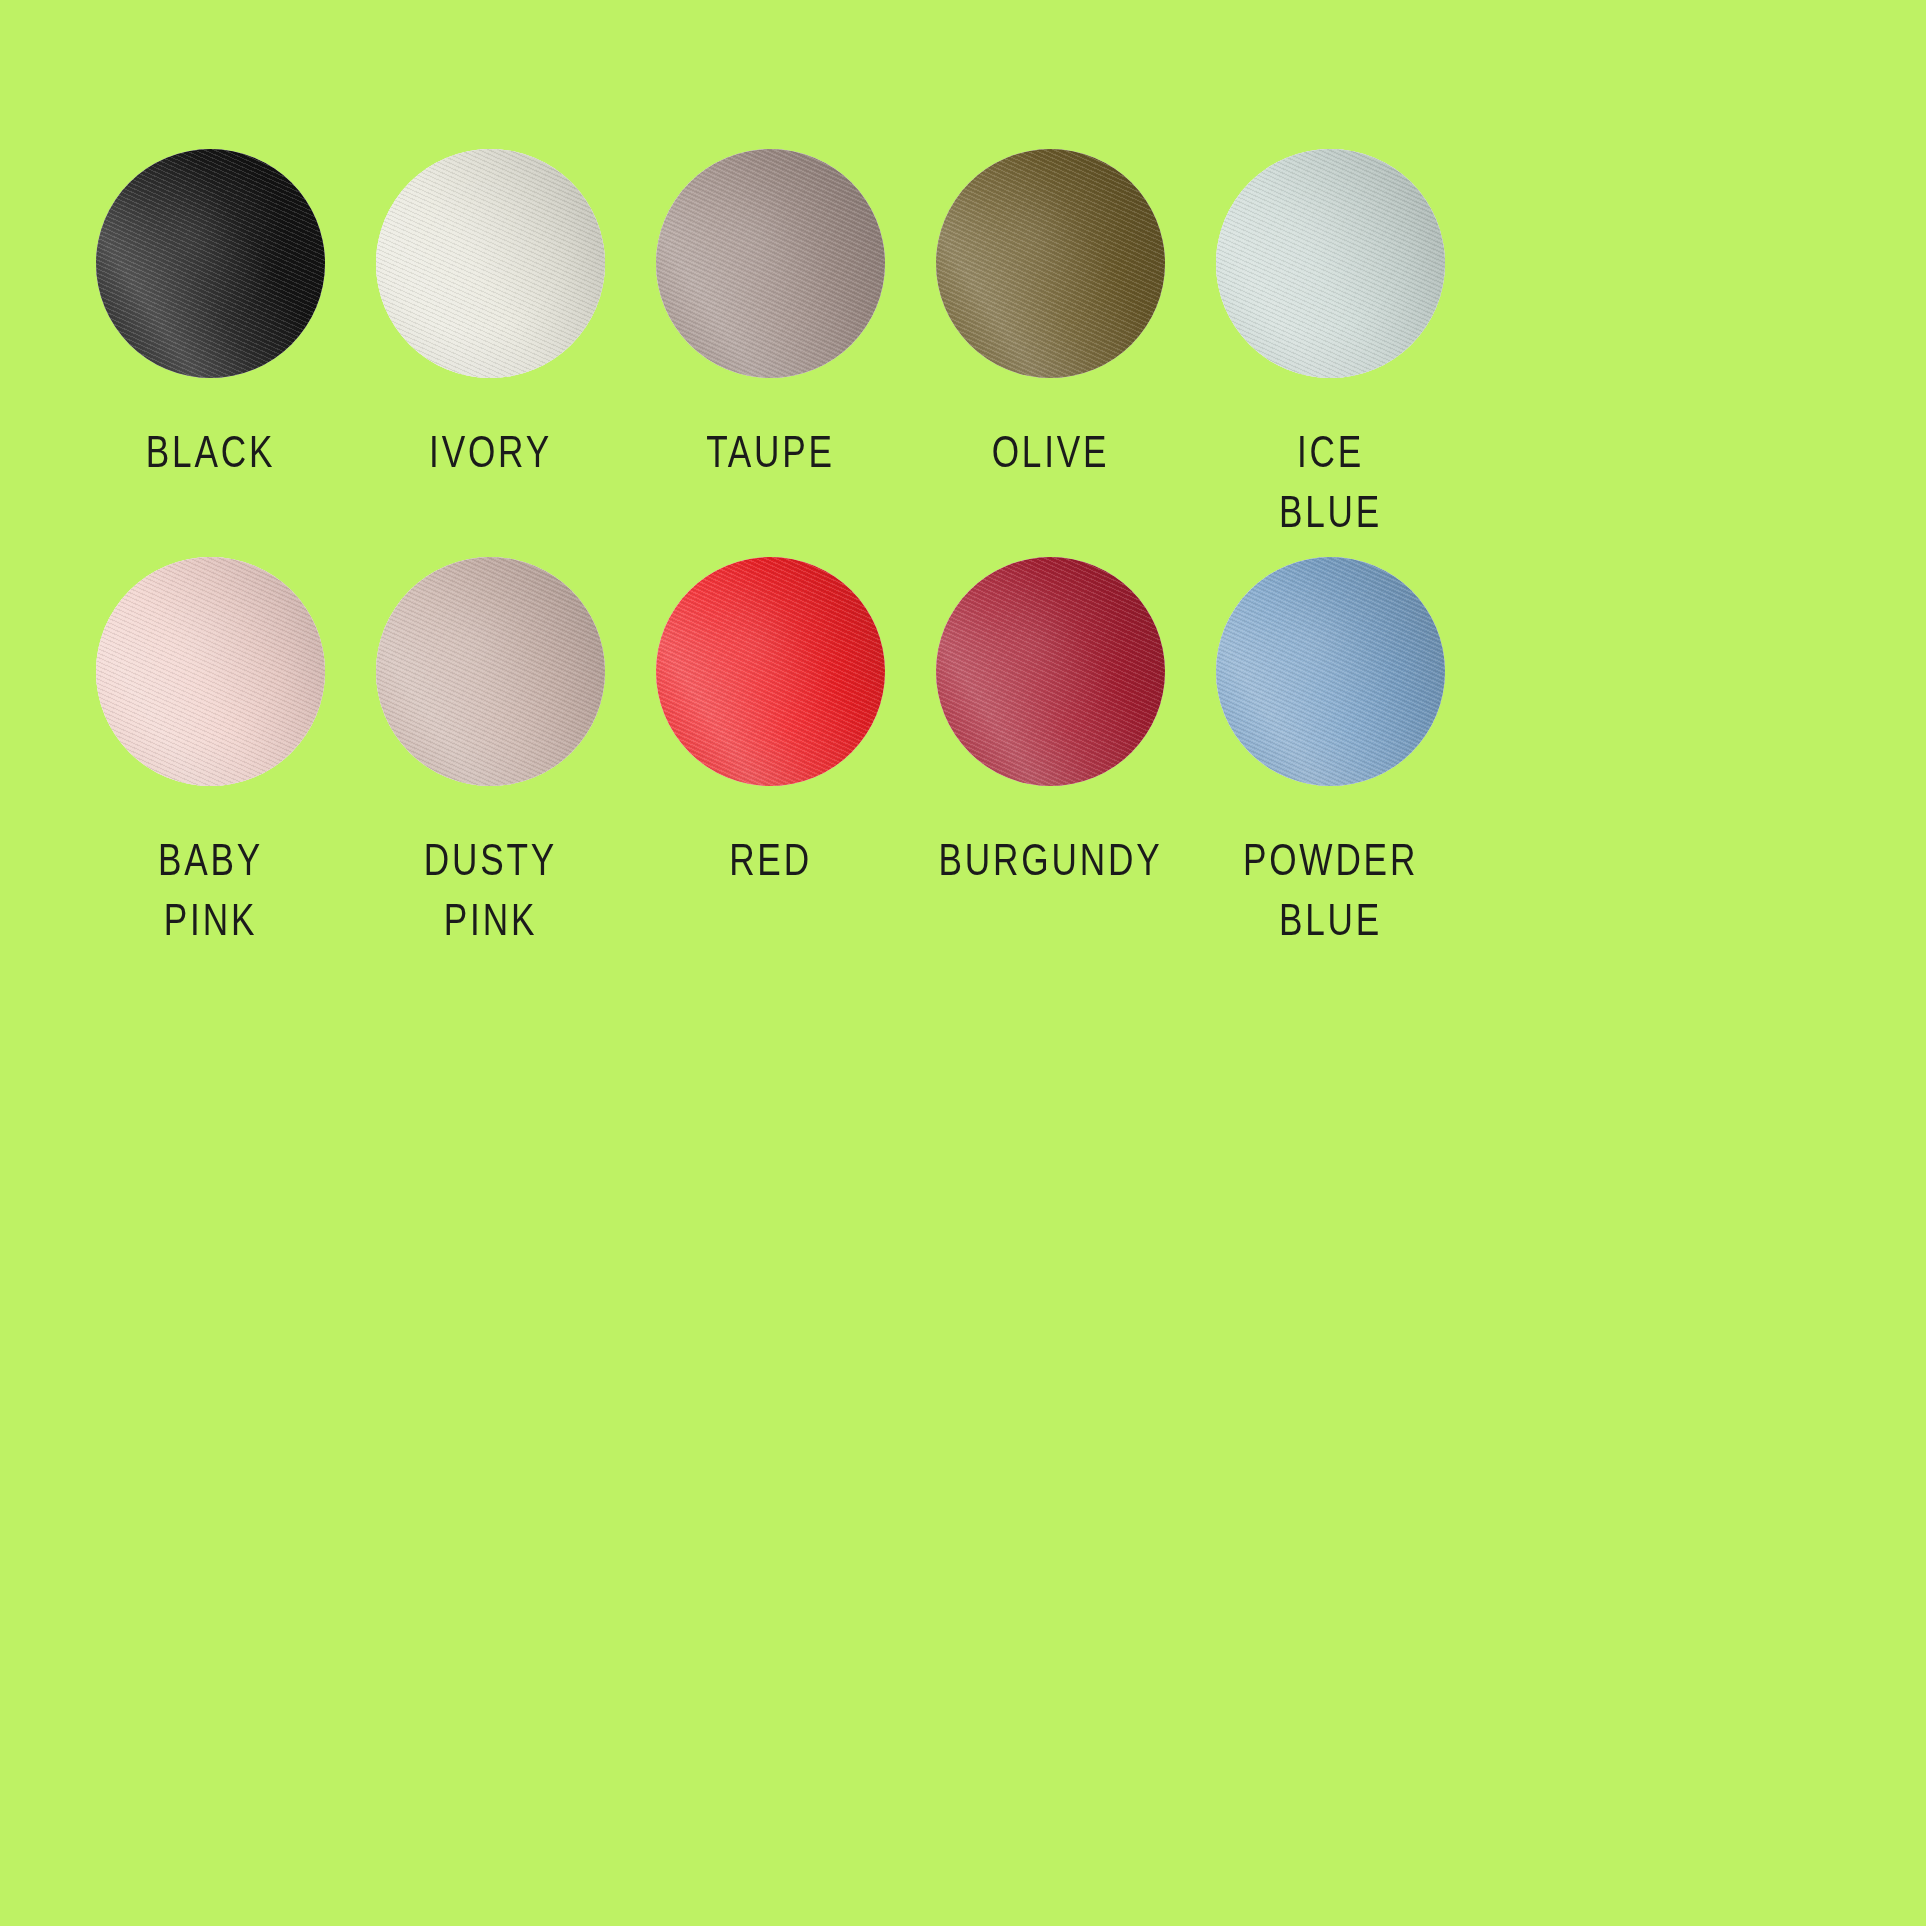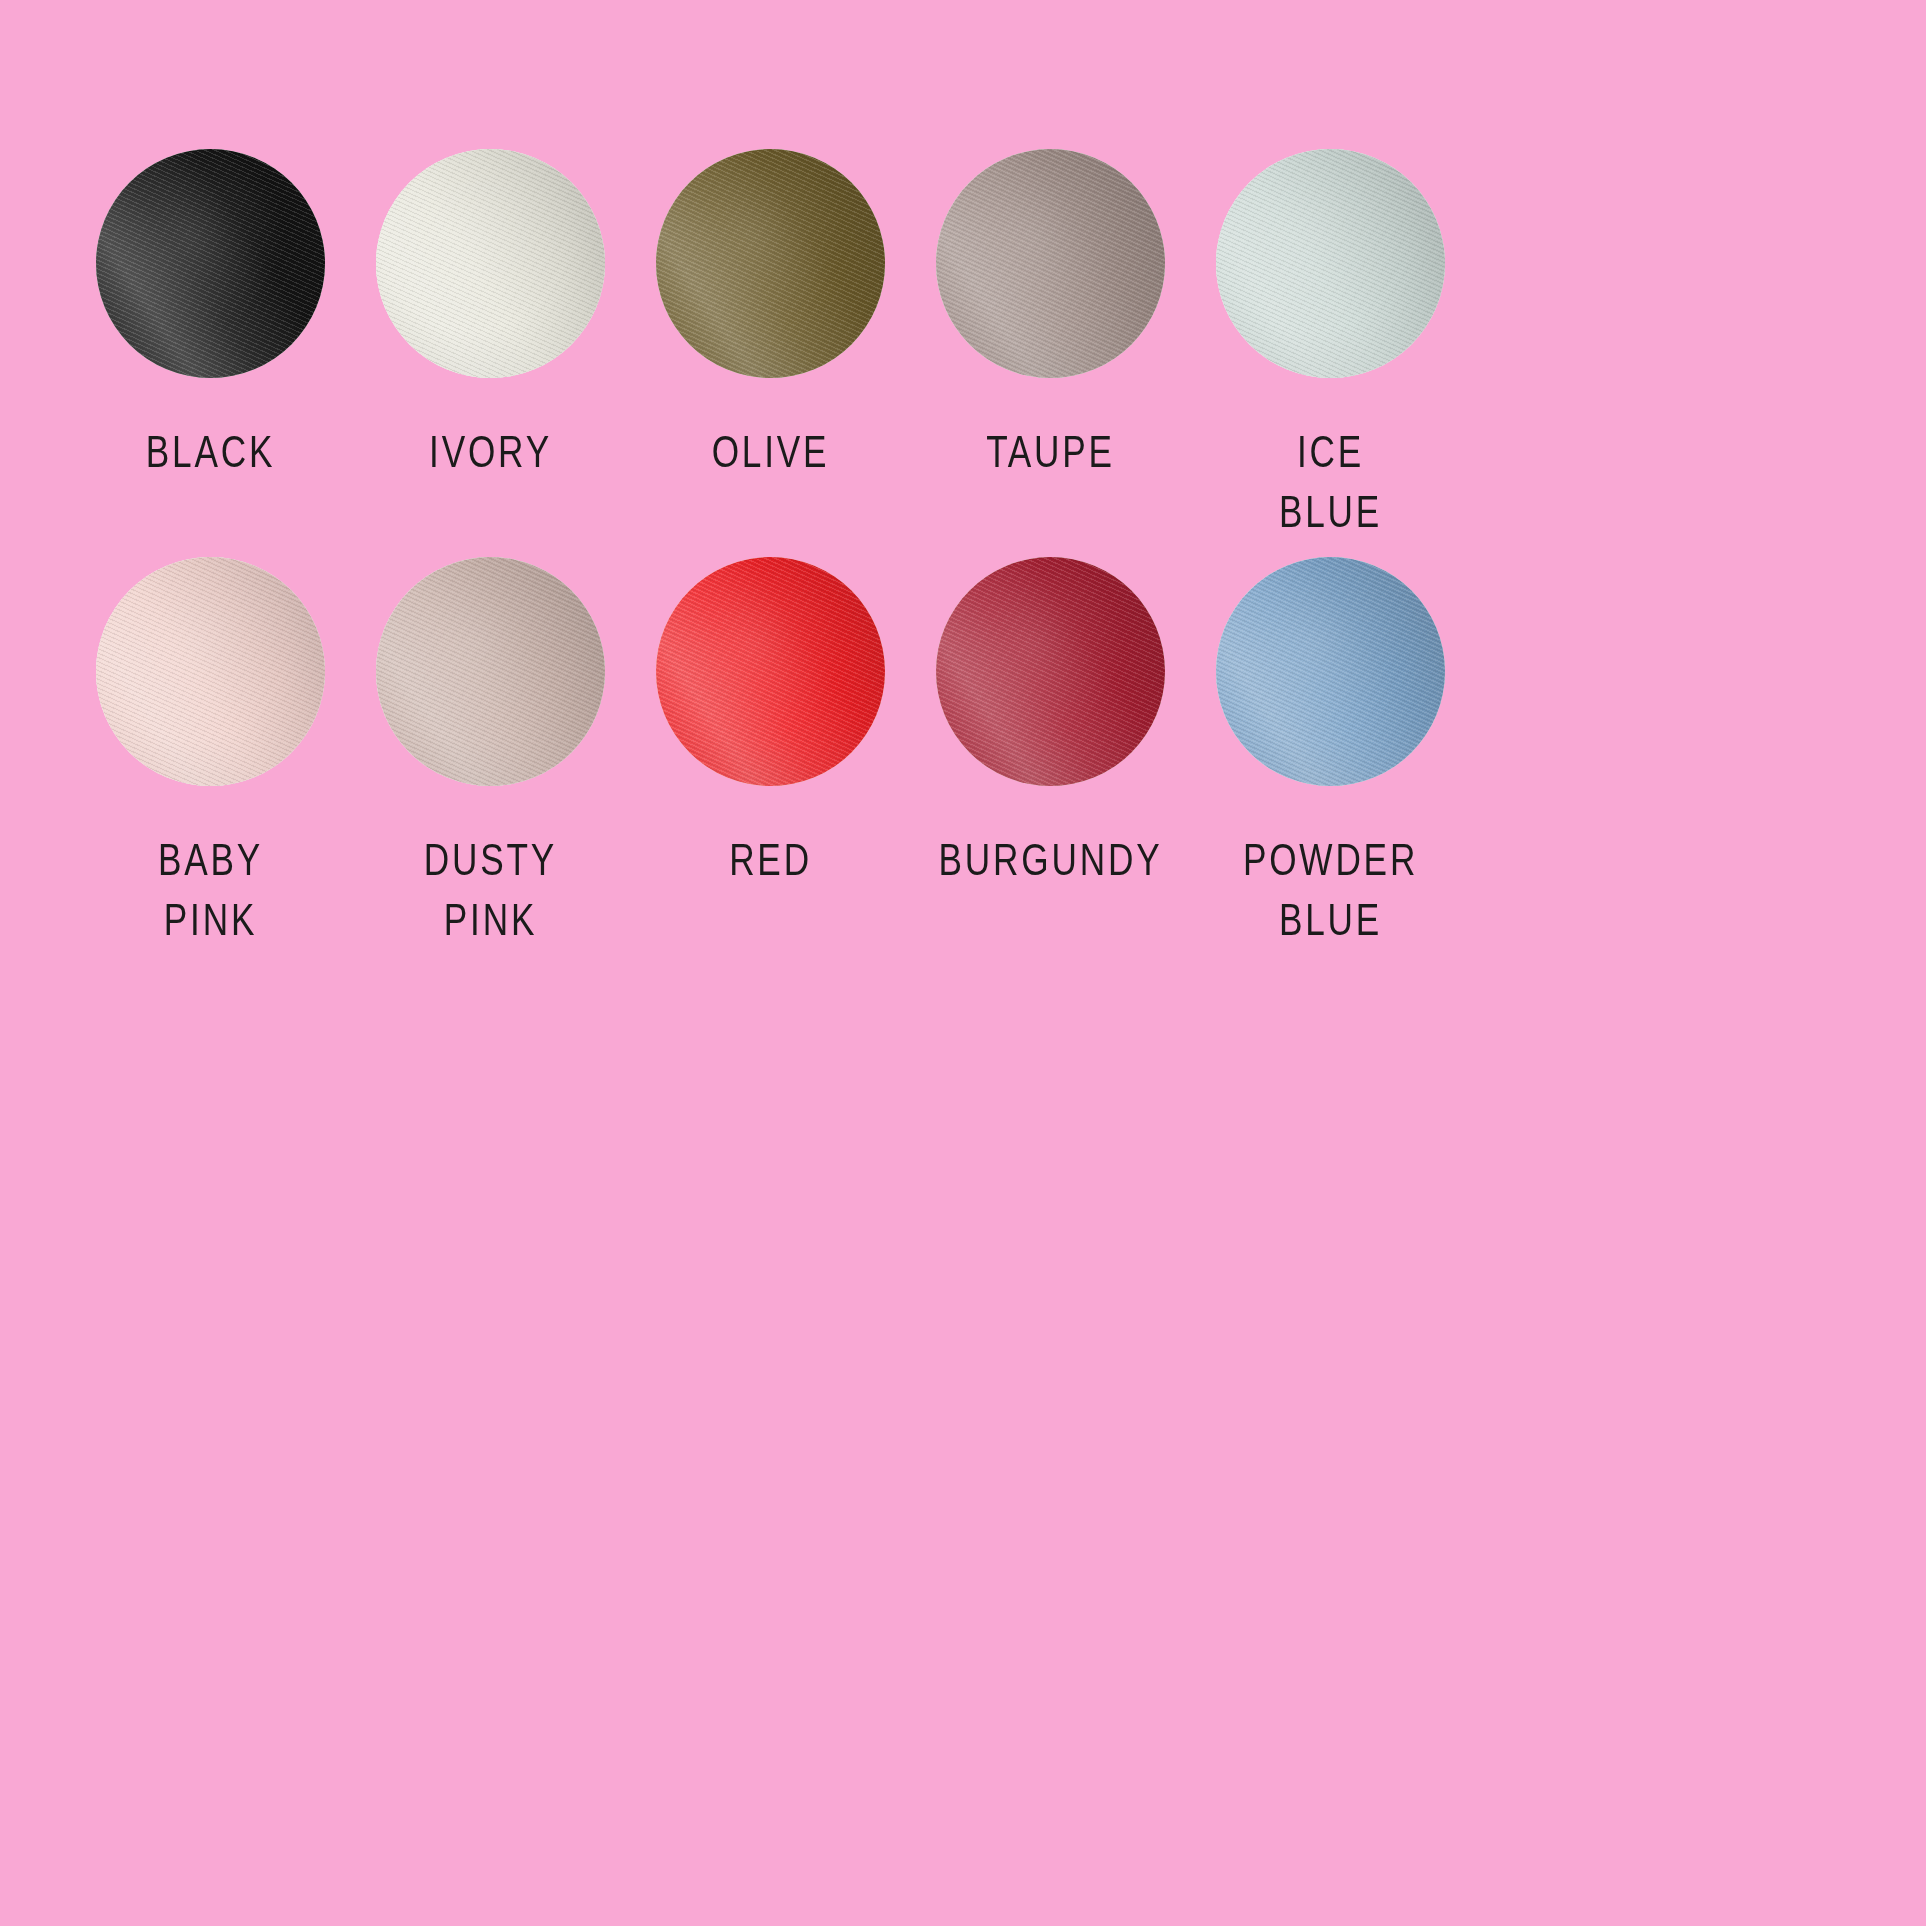--- a/index.html
+++ b/index.html
@@ -11,21 +11,21 @@
     width: 1927px;
     height: 1927px;
     font-family: "Liberation Sans", sans-serif;
     -webkit-font-smoothing: antialiased;
   }
 
   .board {
     position: relative;
     width: 1927px;
     height: 1927px;
-    background: #f9a8d4;
+    background: #bef264;
     box-sizing: border-box;
     padding: 0;
   }
 
   .grid {
     position: absolute;
     left: 70px;
     top: 149px;
     width: 1538px;
     display: grid;
@@ -183,42 +183,42 @@
             <div class="stitch-l"></div>
             <div class="stitch-r"></div>
           </div>
           <div class="vignette"></div>
         </div>
         <div class="label">IVORY</div>
       </div>
       <div class="cell">
         <div class="swatch">
           <div class="backdrop"></div>
+          <div class="ribbon" style="--c: #a2908a;">
+            <div class="sheen"></div>
+            <div class="weave"></div>
+            <div class="stitch-l"></div>
+            <div class="stitch-r"></div>
+          </div>
+          <div class="vignette"></div>
+        </div>
+        <div class="label">TAUPE</div>
+      </div>
+      <div class="cell">
+        <div class="swatch">
+          <div class="backdrop"></div>
           <div class="ribbon" style="--c: #6d5c2b;">
             <div class="sheen"></div>
             <div class="weave"></div>
             <div class="stitch-l"></div>
             <div class="stitch-r"></div>
           </div>
           <div class="vignette"></div>
         </div>
         <div class="label">OLIVE</div>
-      </div>
-      <div class="cell">
-        <div class="swatch">
-          <div class="backdrop"></div>
-          <div class="ribbon" style="--c: #a2908a;">
-            <div class="sheen"></div>
-            <div class="weave"></div>
-            <div class="stitch-l"></div>
-            <div class="stitch-r"></div>
-          </div>
-          <div class="vignette"></div>
-        </div>
-        <div class="label">TAUPE</div>
       </div>
       <div class="cell">
         <div class="swatch">
           <div class="backdrop"></div>
           <div class="ribbon" style="--c: #cedbd7;">
             <div class="sheen"></div>
             <div class="weave"></div>
             <div class="stitch-l"></div>
             <div class="stitch-r"></div>
           </div>

